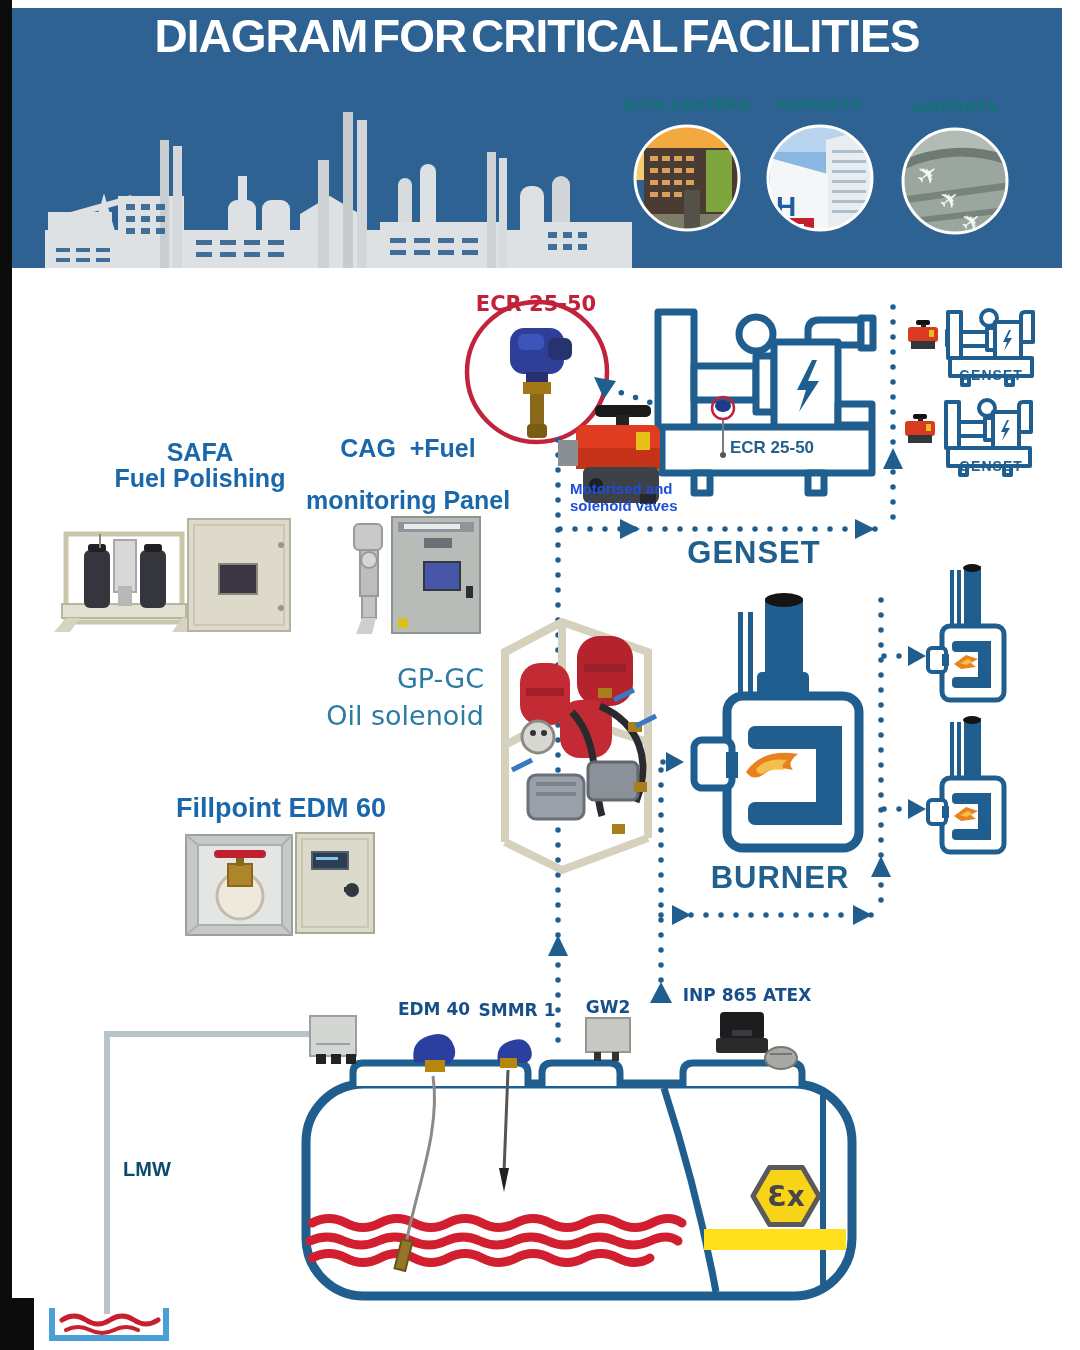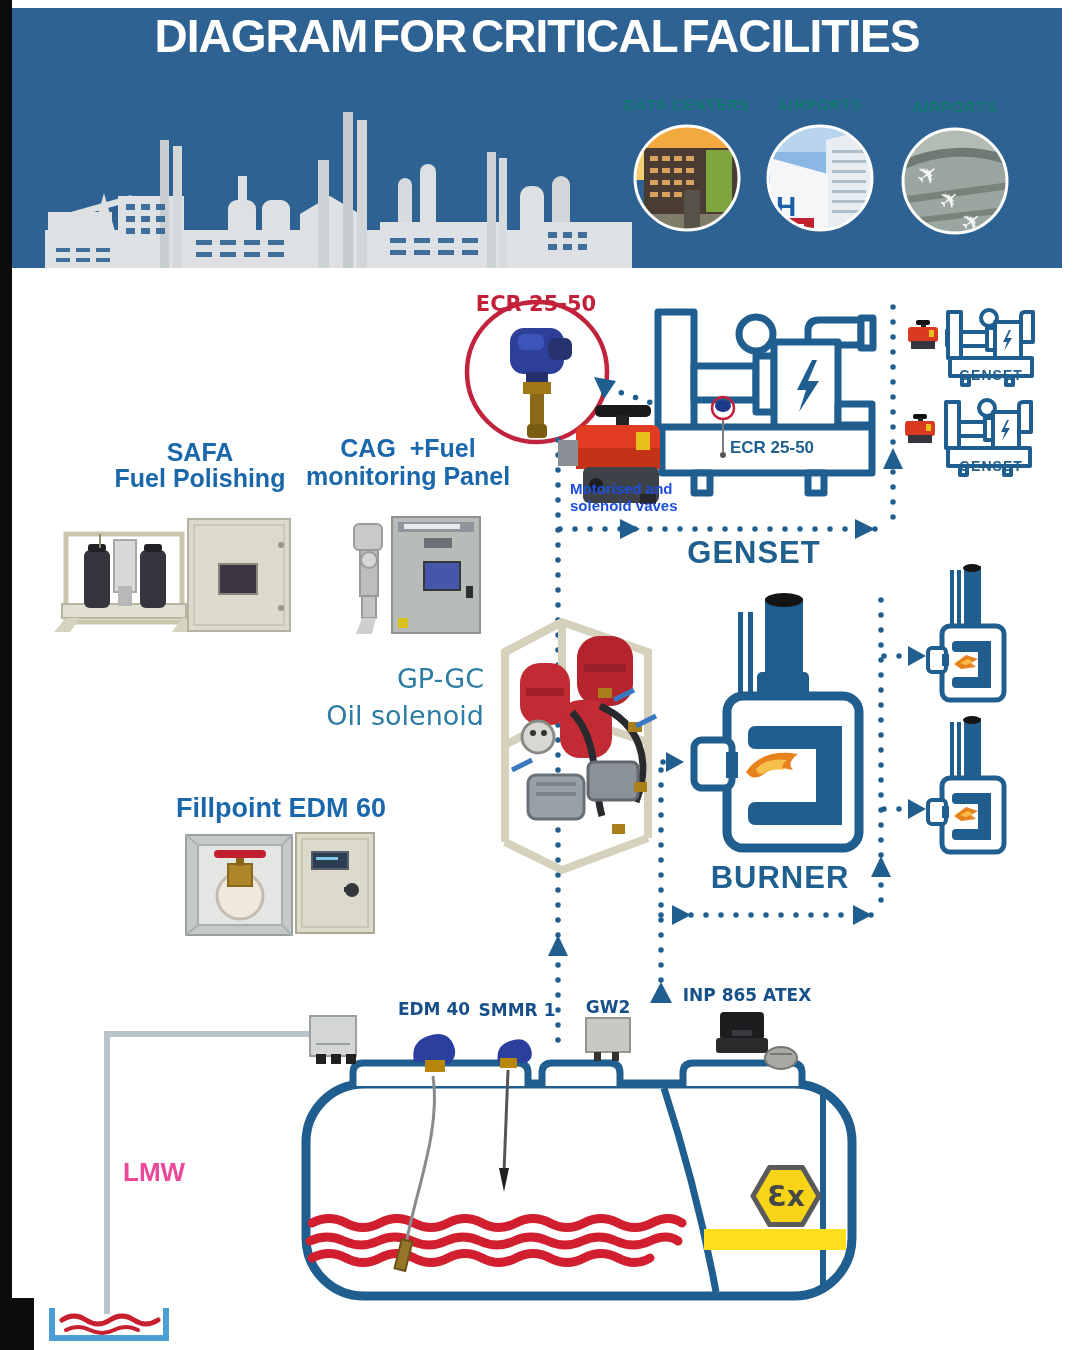--- a/index.html
+++ b/index.html
@@ -12,21 +12,21 @@
   .sector{font-size:15px;font-weight:bold;color:#0f766e;letter-spacing:1px;}
   .callout{font-size:21px;font-weight:bold;color:#c3203a;font-family:"DejaVu Sans",sans-serif;}
   .blue-lbl{font-size:25px;font-weight:600;color:#1a68ab;}
   .small-lbl{font-size:15px;font-weight:600;color:#1d4ed8;line-height:1.2;}
   .section-lbl{font-size:31px;font-weight:600;color:#20608f;letter-spacing:1px;}
   .unit-lbl{font-size:17px;font-weight:bold;color:#20608f;}
   .mini-lbl{font-size:14px;font-weight:600;color:#20608f;letter-spacing:1px;}
   .gpgc{font-size:27px;font-weight:500;color:#2b7ba3;text-align:left;transform:translateX(-100%);
         font-family:"DejaVu Sans",sans-serif;}
   .tank-lbl{font-size:17px;font-weight:bold;color:#175089;font-family:"DejaVu Sans",sans-serif;}
-  .lmw{font-size:26px;font-weight:600;color:#ec4899;}
+  .lmw{font-size:20px;font-weight:600;color:#0c4a6e;}
 </style>
 </head>
 <body>
 
 <div class="page">
 
 <svg class="diagram" width="1080" height="1350" viewBox="0 0 1080 1350">
 
   <g>
     <rect x="12" y="8" width="1050" height="260" fill="#2e6292"></rect>
@@ -463,21 +463,21 @@
 <div class="lbl sector center" style="left:687px;top:96px">DATA CENTERS</div>
 <div class="lbl sector center" style="left:820px;top:96px">AIRPORTS</div>
 <div class="lbl sector center" style="left:955px;top:98px">AIRPORTS</div>
 
 <div class="lbl callout center" style="left:536px;top:292px">ECR 25-50</div>
 
 <div class="lbl blue-lbl center" style="left:200px;top:438px">SAFA</div>
 <div class="lbl blue-lbl center" style="left:200px;top:464px">Fuel Polishing</div>
 
 <div class="lbl blue-lbl center" style="left:408px;top:434px">CAG  +Fuel</div>
-<div class="lbl blue-lbl center" style="left:408px;top:462px">monitoring Panel</div>
+<div class="lbl blue-lbl center" style="left:408px;top:486px">monitoring Panel</div>
 
 <div class="lbl small-lbl" style="left:570px;top:480px">Motorised and</div>
 <div class="lbl small-lbl" style="left:570px;top:497px">solenoid vaves</div>
 
 <div class="lbl unit-lbl center" style="left:772px;top:438px">ECR 25-50</div>
 <div class="lbl section-lbl center" style="left:754px;top:535px">GENSET</div>
 
 <div class="lbl mini-lbl center" style="left:991px;top:367px">GENSET</div>
 <div class="lbl mini-lbl center" style="left:991px;top:458px">GENSET</div>
 

